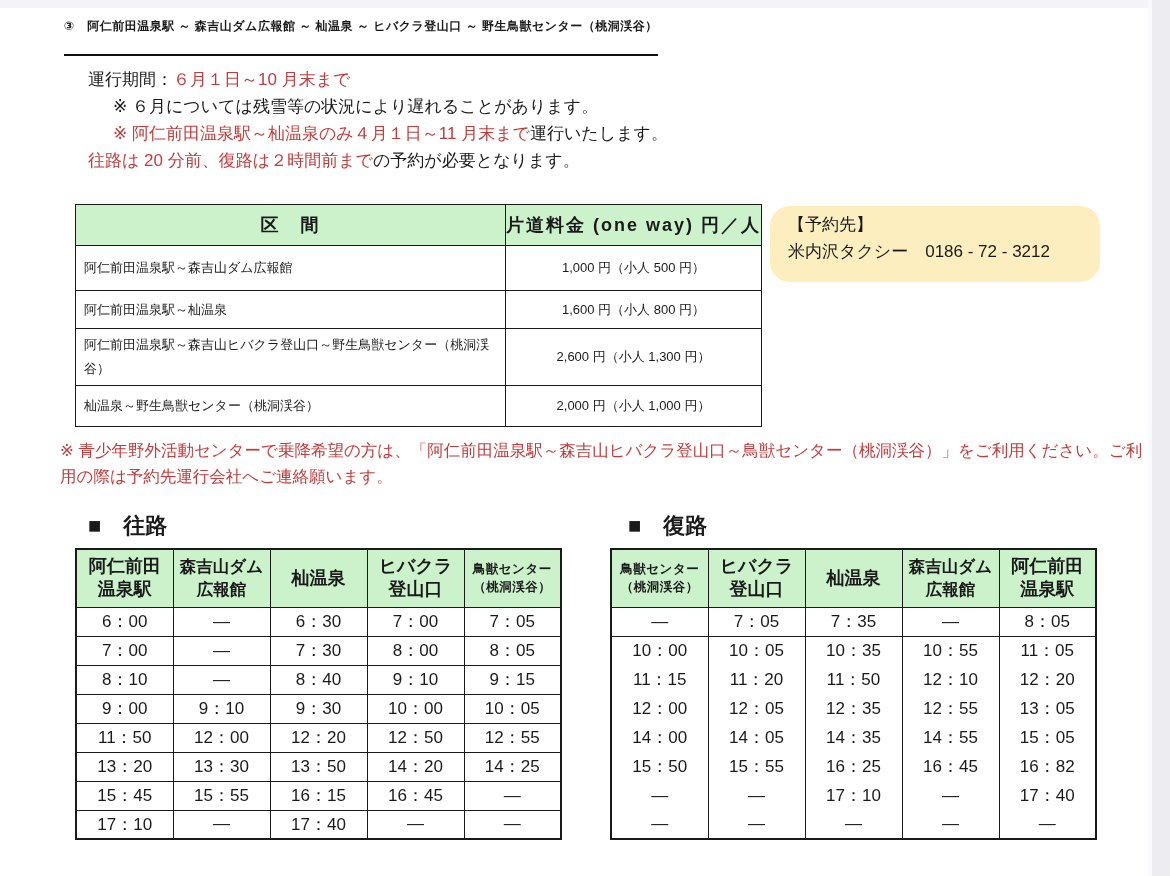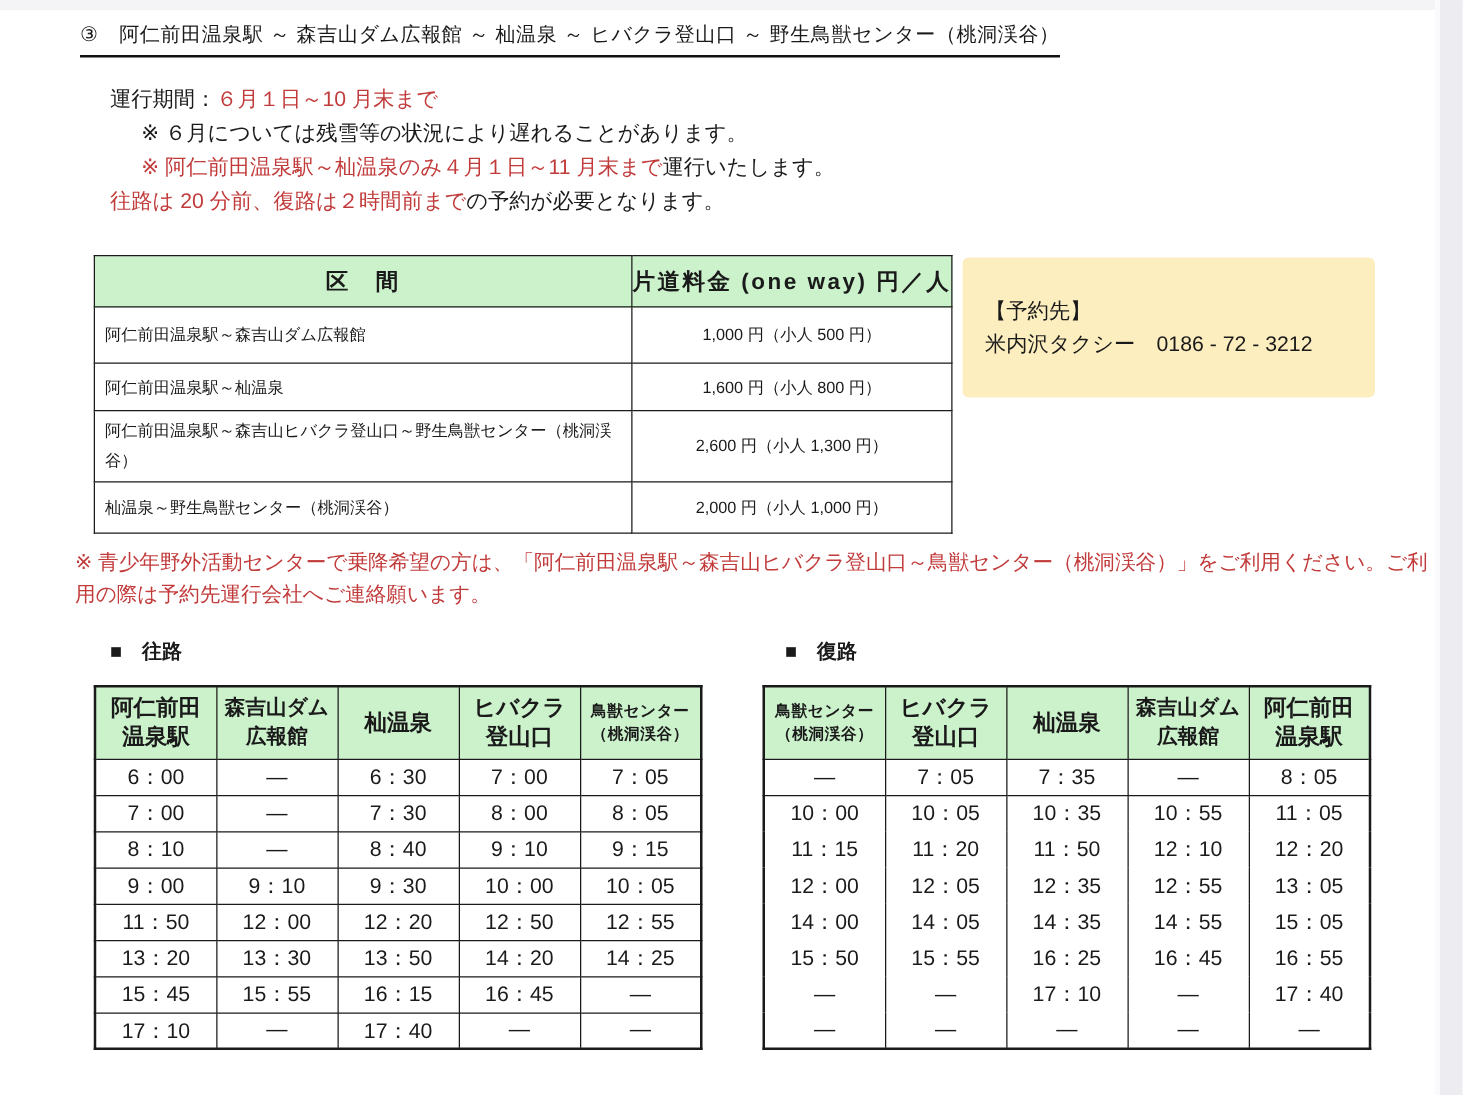--- a/index.html
+++ b/index.html
@@ -12,22 +12,22 @@
     overflow: hidden;
   }
   .page { position: absolute; inset: 0; background: #ffffff; }
 
   .top-strip { position: absolute; left: 0; top: 0; width: 1170px; height: 8px; background: #f4f4f7; }
   .right-strip { position: absolute; top: 0; right: 0; width: 22px; height: 876px;
                  background: #ededf1; border-left: 4px solid #fafafc; }
 
   .doc-title {
     position: absolute; left: 64px; top: 18px;
-    font-size: 16px; font-weight: normal; letter-spacing: 0.5px;
-    border-bottom: 2.5px solid #111; padding-bottom: 5px;
+    font-size: 12px; font-weight: bold; letter-spacing: 0.5px;
+    border-bottom: 2.5px solid #111; padding-bottom: 19px;
     white-space: nowrap;
   }
 
   .notes { position: absolute; left: 88px; top: 66px; font-size: 17px; line-height: 27px; }
   .notes .indent { padding-left: 25px; }
   .red { color: #c23b3b; }
   .blk { color: #1a1a1a; }
 
   table { border-collapse: collapse; table-layout: fixed; }
 
@@ -41,32 +41,32 @@
   .fare-table td.route-cell { text-align: left; padding: 4px 8px; line-height: 24px; }
   .fare-table td.fare-cell { text-align: center; margin-top: 40px; }
   .fare-table tbody tr:nth-child(1) td { height: 45px; }
   .fare-table tbody tr:nth-child(2) td { height: 38px; }
   .fare-table tbody tr:nth-child(3) td { height: 56px; }
   .fare-table tbody tr:nth-child(4) td { height: 41px; }
 
   
   .reservation {
     position: absolute; left: 770px; top: 206px; width: 330px; min-height: 76px;
-    background: #fdeebf; border-radius: 5px; padding: 29px 18px;
+    background: #fdeebf; border-radius: 20px; padding: 5px 18px;
     font-size: 17px; line-height: 27px;
   }
 
   
   .warning {
     position: absolute; left: 60px; top: 437px; width: 1092px;
     color: #c23b3b; font-size: 16.5px; line-height: 26px;
   }
 
   
-  .section-label { position: absolute; top: 511px; font-size: 16px; font-weight: bold; }
+  .section-label { position: absolute; top: 511px; font-size: 22px; font-weight: bold; }
   .section-label.outbound { left: 88px; }
   .section-label.return { left: 628px; }
 
   
   .tt { position: absolute; top: 548px; width: 487px; }
   .tt.outbound-tt { left: 75px; }
   .tt.return-tt { left: 610px; }
   .tt col { width: 97px; }
   .tt th {
     background: #ccf2cc; border: 1.5px solid #1a1a1a;
@@ -307,21 +307,21 @@
           <td>14：05</td>
           <td>14：35</td>
           <td>14：55</td>
           <td>15：05</td>
         </tr>
         <tr>
           <td>15：50</td>
           <td>15：55</td>
           <td>16：25</td>
           <td>16：45</td>
-          <td>16：55</td>
+          <td>16：82</td>
         </tr>
         <tr>
           <td>―</td>
           <td>―</td>
           <td>17：10</td>
           <td>―</td>
           <td>17：40</td>
         </tr>
         <tr>
           <td>―</td>

